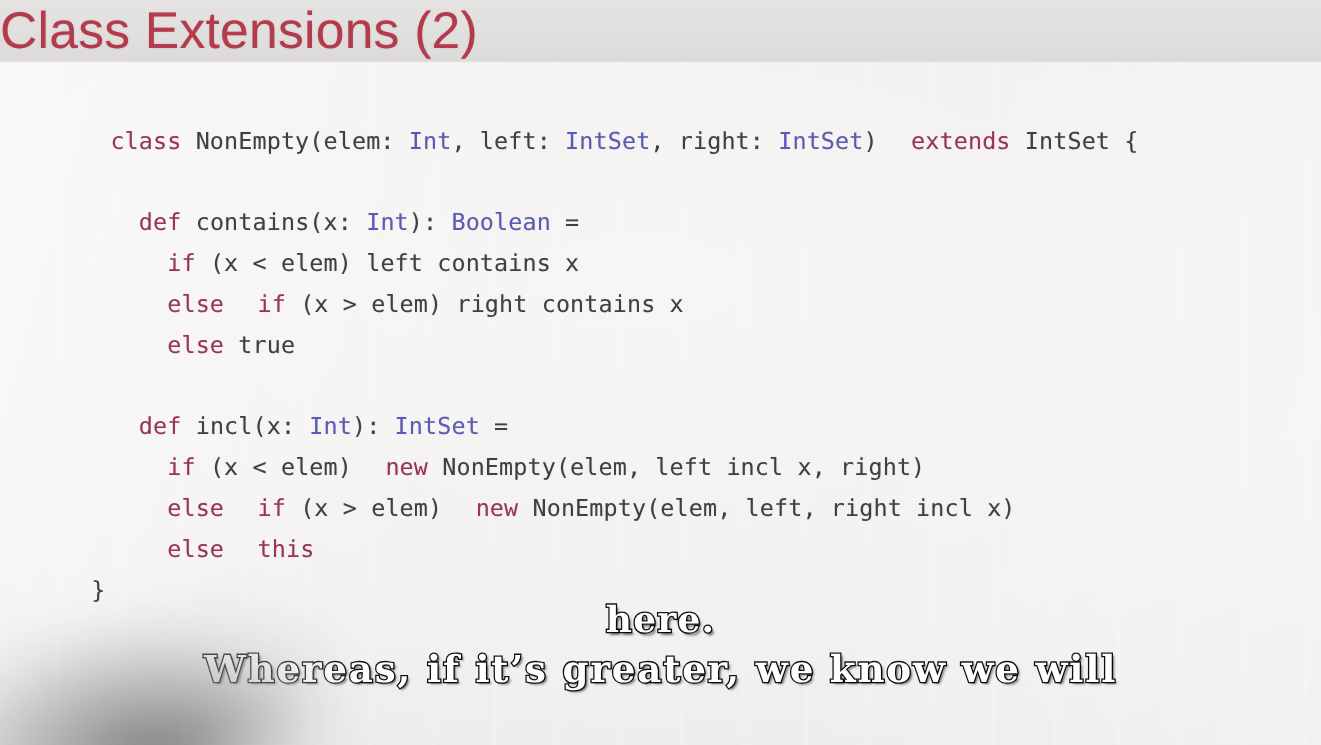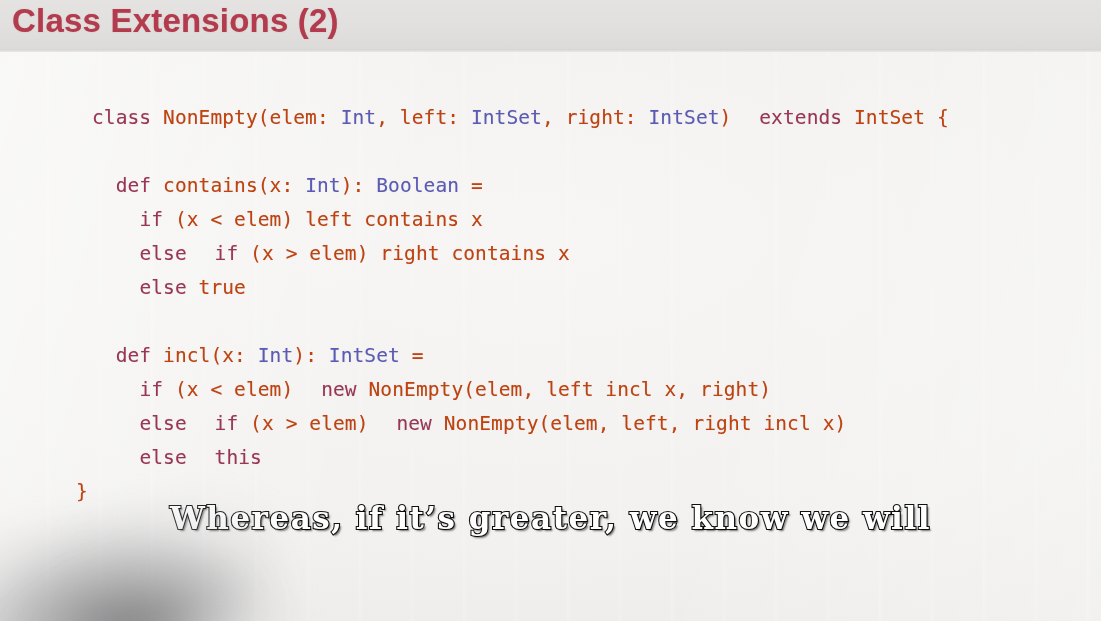--- a/index.html
+++ b/index.html
@@ -56,25 +56,25 @@
   }
   .header-rule {
     position: absolute;
     left: 0; top: 49px;
     width: 1101px;
     height: 3px;
     background: linear-gradient(180deg, #d4d3d1 0%, #e9e8e6 100%);
   }
   .slide-title {
     position: absolute;
-    left: 12px;
+    left: 0px;
     top: 2px;
     font-family: "Liberation Sans", sans-serif;
-    font-size: 33px;
-    font-weight: 700;
+    font-size: 43px;
+    font-weight: 400;
     letter-spacing: .2px;
     color: #b23b4d;
     text-shadow: 0 0 1.2px rgba(178,59,77,.35);
     white-space: nowrap;
   }
 
   
   .code-block {
     position: absolute;
     left: 76px;
@@ -84,21 +84,21 @@
     line-height: 34px;
     color: #3c3b3b;
     white-space: pre;
     letter-spacing: .1px;
     text-shadow: 0 0 .8px rgba(90,88,88,.30);
   }
   .code-line { height: 34px; white-space: pre; }
   .code-line.blank { color: transparent; }
   .kw   { color: #9c3456; margin-left: 16px; }
   .typ  { color: #5a5ab8; }
-  .pln  { color: #c2410c; }
+  .pln  { color: #404040; }
 
   
   .subtitles {
     position: absolute;
     left: 0;
     top: 498px;
     width: 1101px;
     text-align: center;
     pointer-events: none;
   }
@@ -153,19 +153,20 @@
   <div class="bg-sheen"></div>
 
   <div class="header-band"></div>
   <div class="header-rule"></div>
 
   <div class="slide-title">Class Extensions (2)</div>
 
   <div class="code-block" id="code-block"><div class="code-line"><span class="pln"></span><span class="kw">class</span><span class="pln"> NonEmpty(elem: </span><span class="typ">Int</span><span class="pln">, left: </span><span class="typ">IntSet</span><span class="pln">, right: </span><span class="typ">IntSet</span><span class="pln">) </span><span class="kw">extends</span><span class="pln"> IntSet {</span></div><div class="code-line blank">&nbsp;</div><div class="code-line"><span class="pln">  </span><span class="kw">def</span><span class="pln"> contains(x: </span><span class="typ">Int</span><span class="pln">): </span><span class="typ">Boolean</span><span class="pln"> =</span></div><div class="code-line"><span class="pln">    </span><span class="kw">if</span><span class="pln"> (x &lt; elem) left contains x</span></div><div class="code-line"><span class="pln">    </span><span class="kw">else</span><span class="pln"> </span><span class="kw">if</span><span class="pln"> (x &gt; elem) right contains x</span></div><div class="code-line"><span class="pln">    </span><span class="kw">else</span><span class="pln"> true</span></div><div class="code-line blank">&nbsp;</div><div class="code-line"><span class="pln">  </span><span class="kw">def</span><span class="pln"> incl(x: </span><span class="typ">Int</span><span class="pln">): </span><span class="typ">IntSet</span><span class="pln"> =</span></div><div class="code-line"><span class="pln">    </span><span class="kw">if</span><span class="pln"> (x &lt; elem) </span><span class="kw">new</span><span class="pln"> NonEmpty(elem, left incl x, right)</span></div><div class="code-line"><span class="pln">    </span><span class="kw">else</span><span class="pln"> </span><span class="kw">if</span><span class="pln"> (x &gt; elem) </span><span class="kw">new</span><span class="pln"> NonEmpty(elem, left, right incl x)</span></div><div class="code-line"><span class="pln">    </span><span class="kw">else</span><span class="pln"> </span><span class="kw">this</span></div><div class="code-line"><span class="pln"></span><span class="pln">}</span></div></div>
 
   <div class="subtitles">
+    <div class="sub-line line1">here.</div>
     <div class="sub-line line2">Whereas, if it’s greater, we know we will</div>
   </div>
 
   <div class="corner-blur"></div>
   <div class="corner-blur2"></div>
 
 </div>
 
 </body></html>

